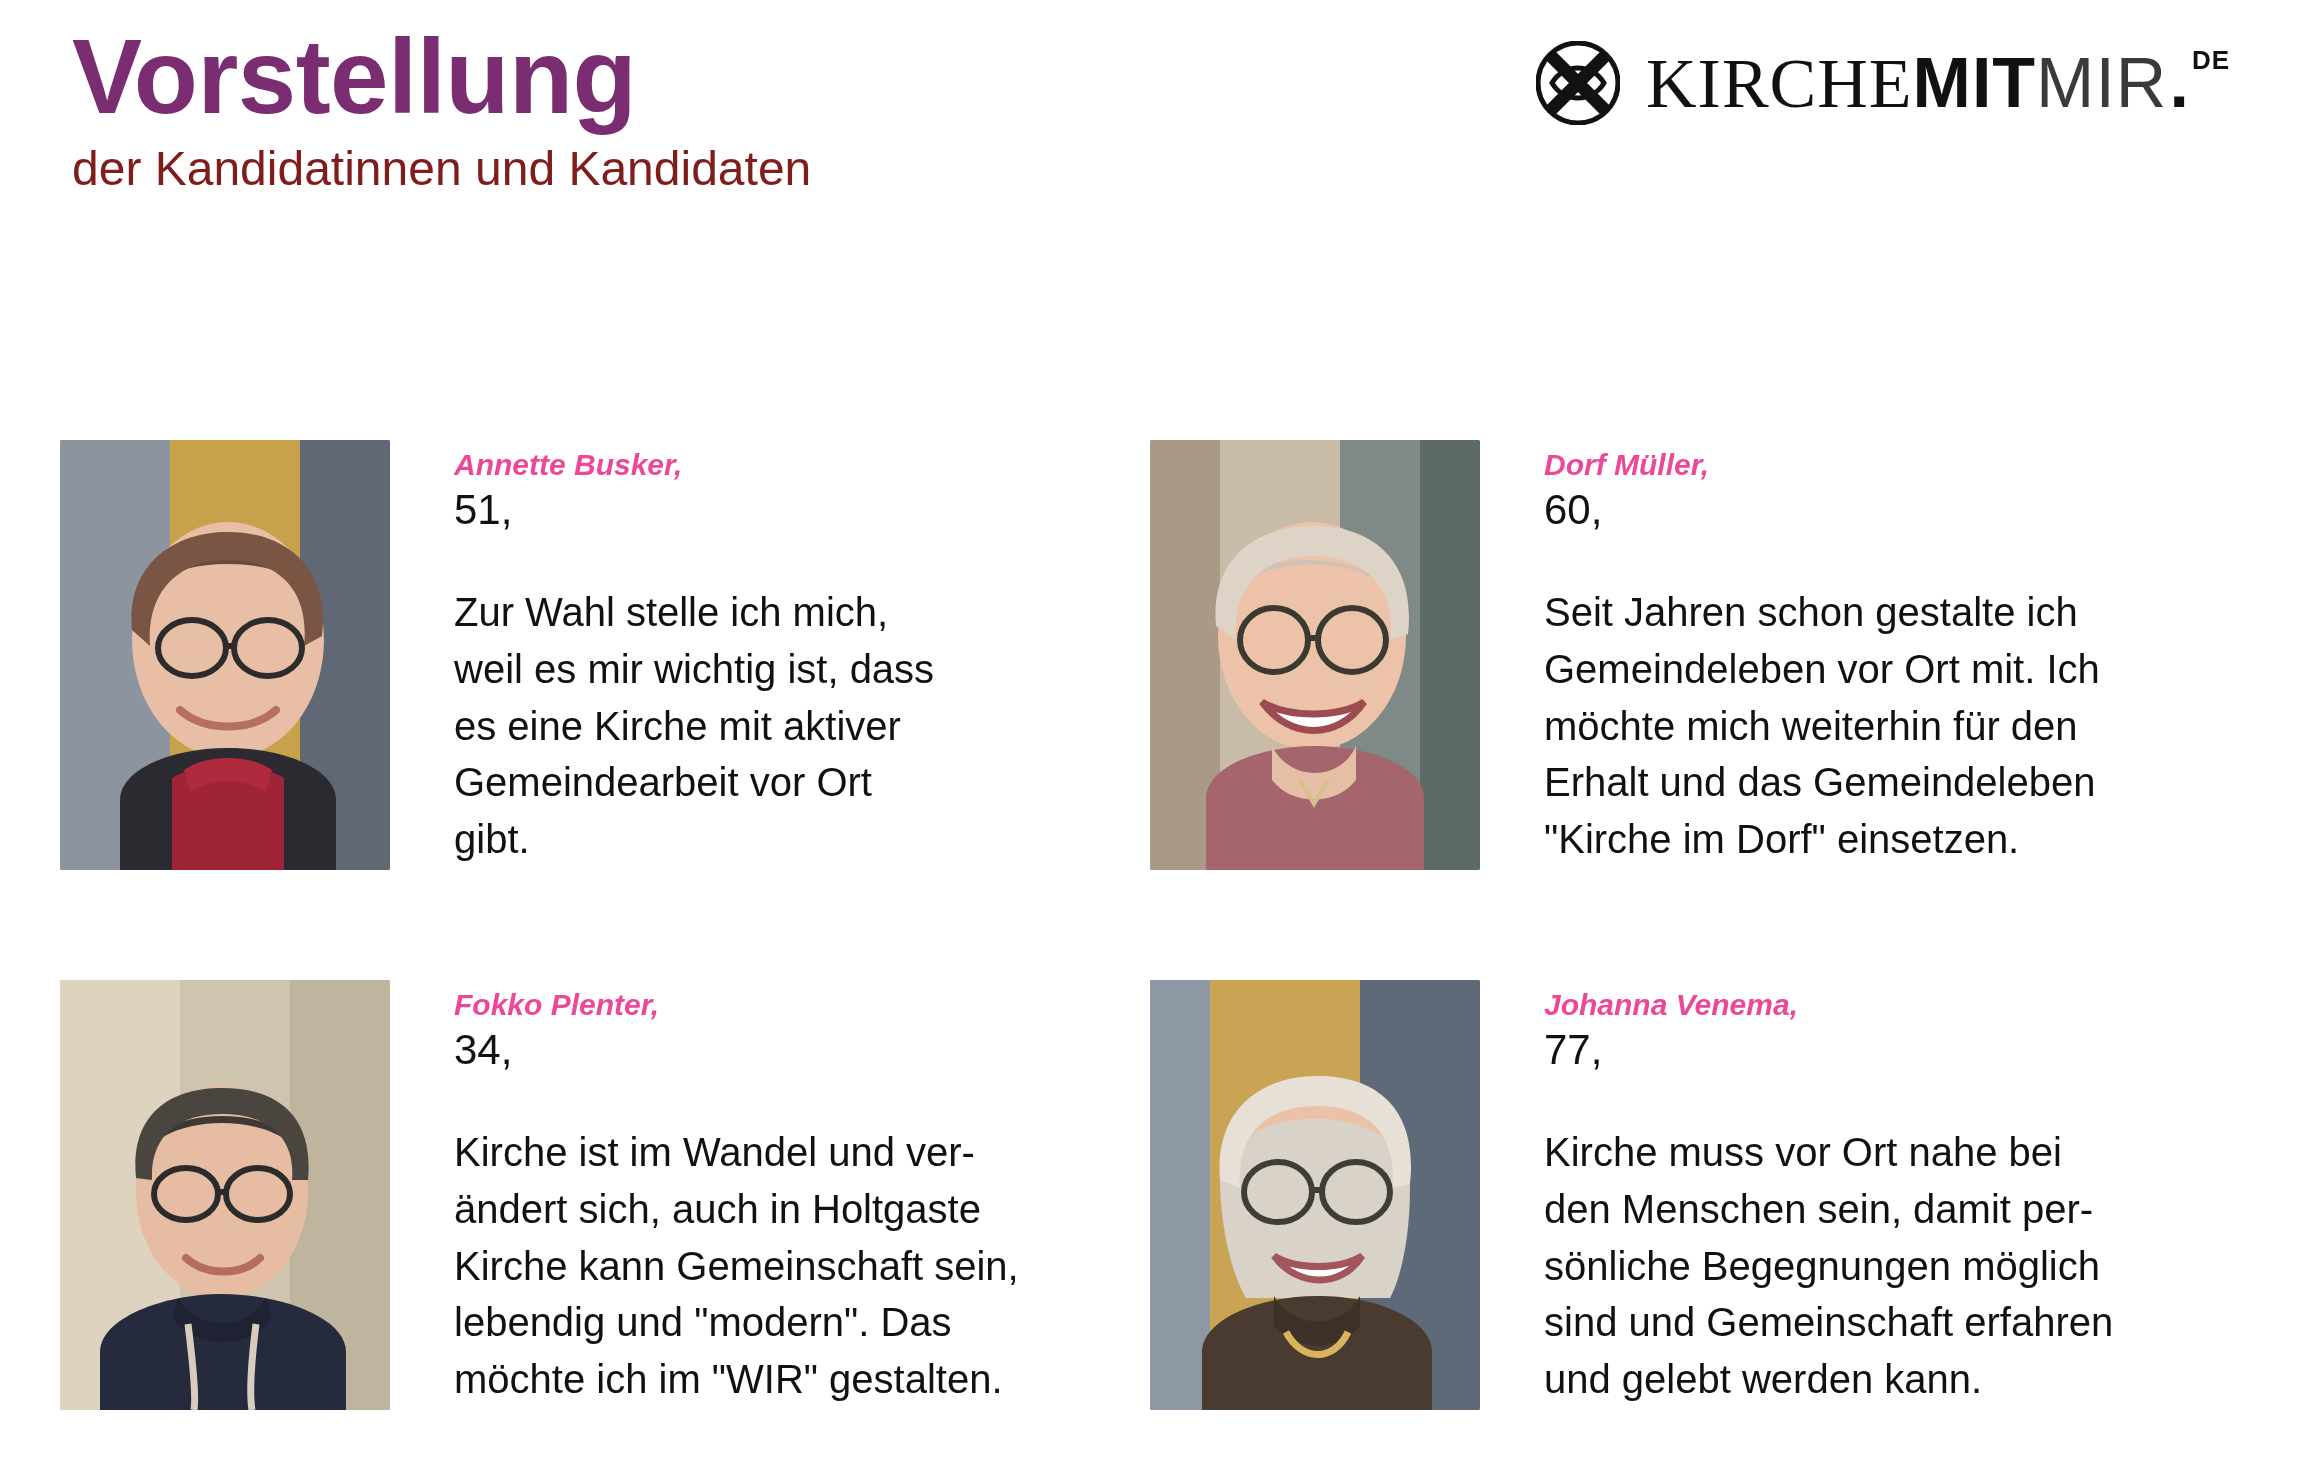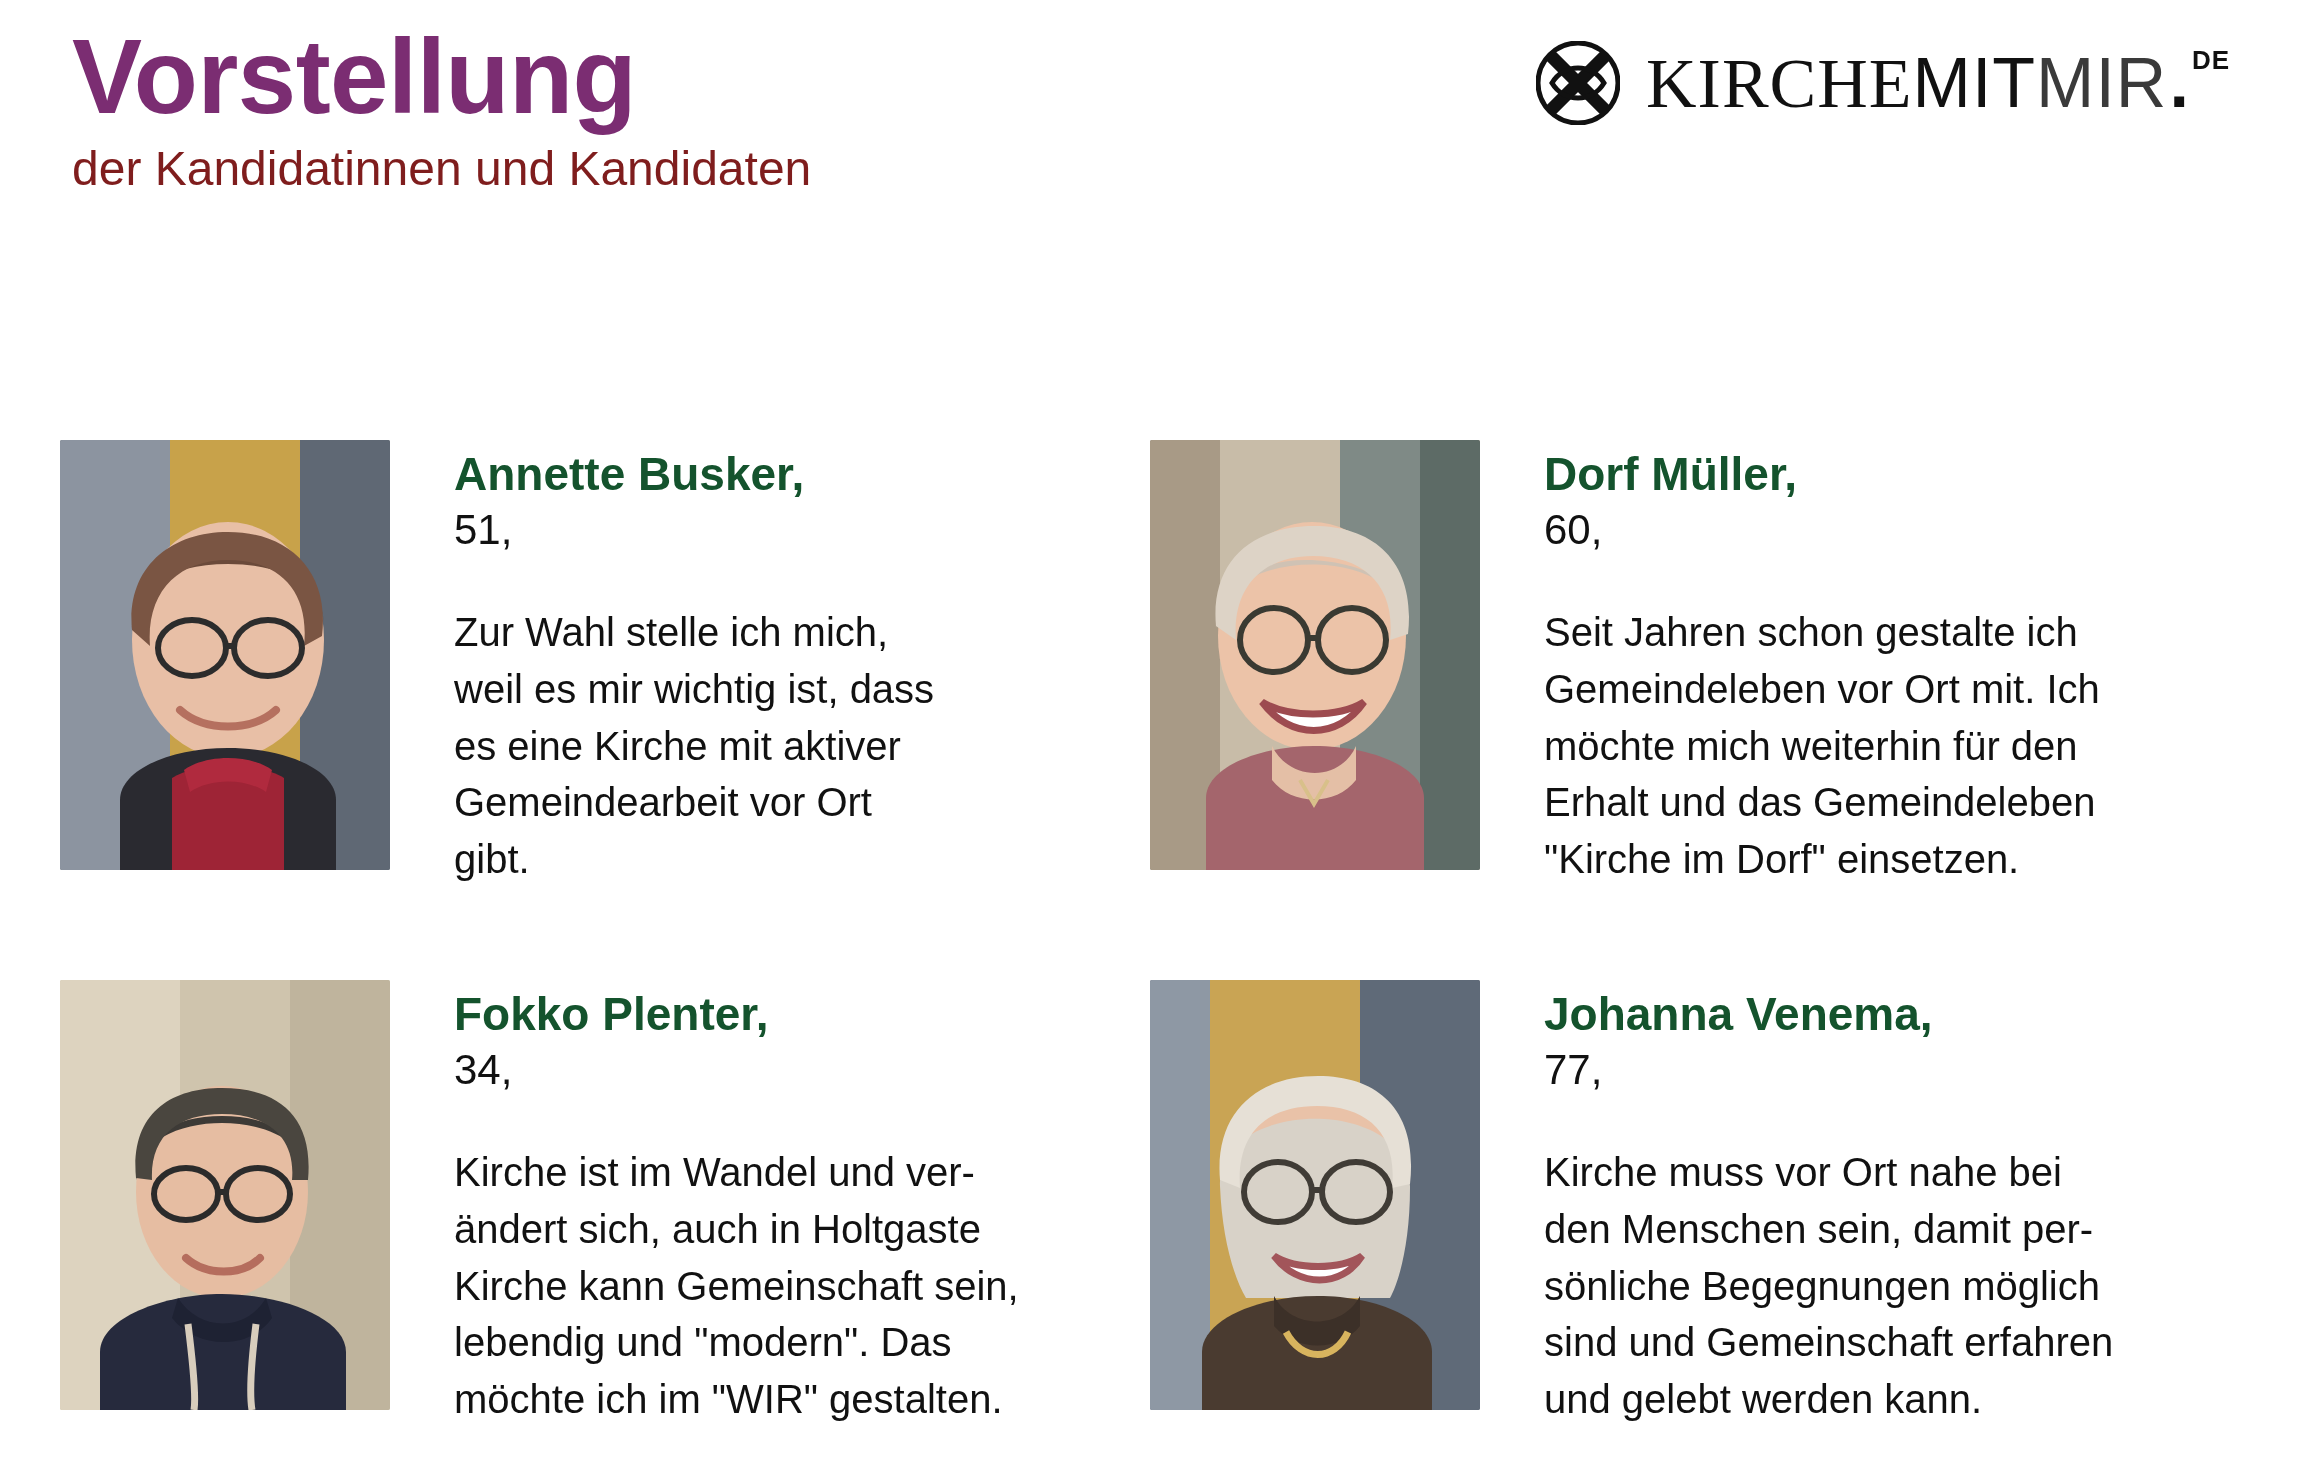--- a/index.html
+++ b/index.html
@@ -66,21 +66,21 @@
     flex: none;
   }
   .logo-text {
     display: flex;
     align-items: baseline;
     font-size: 70px;
     letter-spacing: 1px;
     color: #111111;
   }
   .logo-kirche { font-weight: 400; font-family: Liberation Serif, serif; }
-  .logo-mit { font-weight: 400; }
+  .logo-mit { font-weight: 700; }
   .logo-mir { font-weight: 300; color: #3a3a3a; }
   .logo-dot {
     font-weight: 700;
     font-size: 70px;
     color: #111111;
     margin-left: 2px;
   }
   .logo-de {
     font-size: 26px;
     font-weight: 700;
@@ -112,24 +112,25 @@
     overflow: hidden;
     position: relative;
   }
   .photo svg { display: block; }
   .card-text {
     margin-left: 64px;
     padding-top: 6px;
     width: 620px;
   }
   .cand-name {
-    font-size: 46px;
-    font-weight: 700;
-    color: #14532d;
+    font-size: 30px;
+    font-weight: 700;
+    color: #ec4899;
     line-height: 1.25;
+    font-style: italic;
   }
   .cand-age {
     font-size: 42px;
     font-weight: 400;
     color: #111111;
     line-height: 1.25;
   }
   .cand-stmt {
     margin-top: 48px;
     font-size: 40px;

